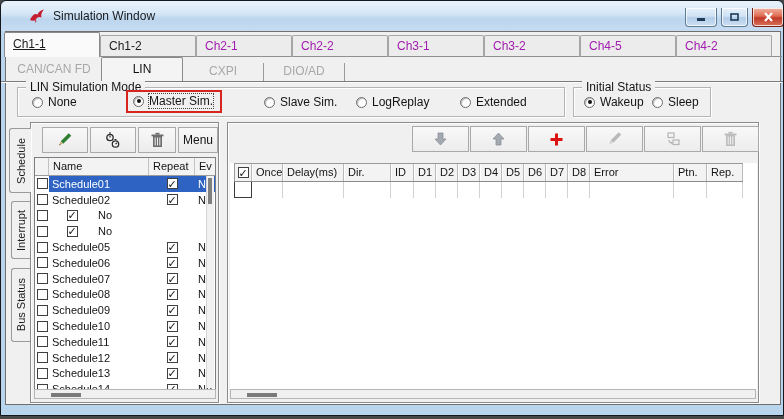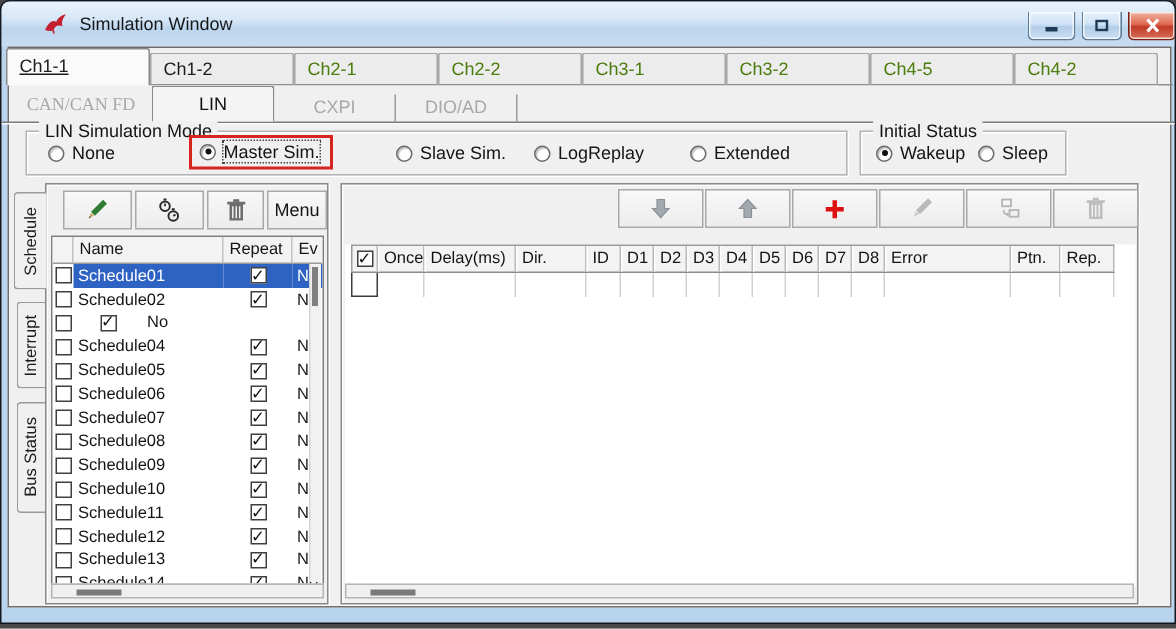--- a/index.html
+++ b/index.html
@@ -19,27 +19,27 @@
     box-shadow:inset 0 0 0 1px rgba(255,255,255,.75);}
   .winbtn.min{left:684px;width:32px;}
   .winbtn.rst{left:720px;width:27px;}
   .winbtn.cls{left:751px;width:32px;background:linear-gradient(#f0b4a4 0%,#e06a50 45%,#c03a28 55%,#d8705a 100%);border-color:#7c2014;}
 
   
   .chan-strip{left:3px;top:31px;width:778px;height:25px;display:flex;align-items:flex-end;}
   .ctab{width:96px;box-sizing:border-box;height:22px;line-height:20px;font-size:12px;padding-left:8px;
     background:#ececec;border:1px solid #a6a6a6;border-bottom:1px solid #8f8f8f;border-radius:2px 2px 0 0;color:#1c1c1c;}
   .ctab.active{height:25px;line-height:23px;background:#fafafa;border:1px solid #8a8a8a;border-bottom:none;position:relative;z-index:2;text-decoration:underline;}
-  .ctab.disabled{color:#4d7c0f;}
+  .ctab.disabled{color:#a21caf;}
   .ctab-filler{flex:1;height:22px;box-sizing:border-box;border-bottom:1px solid #8f8f8f;}
 
   
   .prot-strip{left:6px;top:56px;width:772px;height:24px;display:flex;align-items:flex-end;}
   .ptab{box-sizing:border-box;height:22px;line-height:21px;text-align:center;font-size:12px;color:#a8a8a8;}
-  .ptab.p0{width:94px;font-family:Liberation Serif, serif;}
+  .ptab.p0{width:94px;}
   .ptab.active{width:82px;color:#111;background:#f4f4f4;border:1px solid #8a8a8a;border-bottom:none;border-radius:2px 2px 0 0;height:24px;line-height:22px;position:relative;z-index:2;}
   .ptab.p2,.ptab.p3{width:81px;border-right:1px solid #9a9a9a;height:18px;line-height:16px;}
   .hline1{left:0;top:80px;width:784px;height:1px;background:#7b7b7b;}
   .hline2{left:0;top:81px;width:784px;height:1px;background:#fbfbfb;}
 
   
   .client{left:4px;top:30px;width:776px;height:374px;background:#f0f0f0;border:1px solid #6f6f6f;box-sizing:border-box;}
 
   
   .gbox{box-sizing:border-box;border:1px solid #b4b4b4;box-shadow:1px 1px 0 #ffffff, inset 1px 1px 0 #ffffff;padding-left:48px;}
@@ -273,21 +273,20 @@
           </div>
         <div class="cell sc-rep crep">
             <span class="checkbox in-rep">✓</span>
           </div>
         <div class="cell cev">No</div>
       </div>
       <div class="srow">
         <div class="cell sc-sel">
             <span class="checkbox"></span>
           </div>
-        <div class="cell sc-name cname">Schedule04</div>
         <div class="cell sc-rep crep">
             <span class="checkbox in-rep">✓</span>
           </div>
         <div class="cell cev">No</div>
       </div>
       <div class="srow">
         <div class="cell sc-sel">
             <span class="checkbox"></span>
           </div>
         <div class="cell sc-name cname">Schedule05</div>

